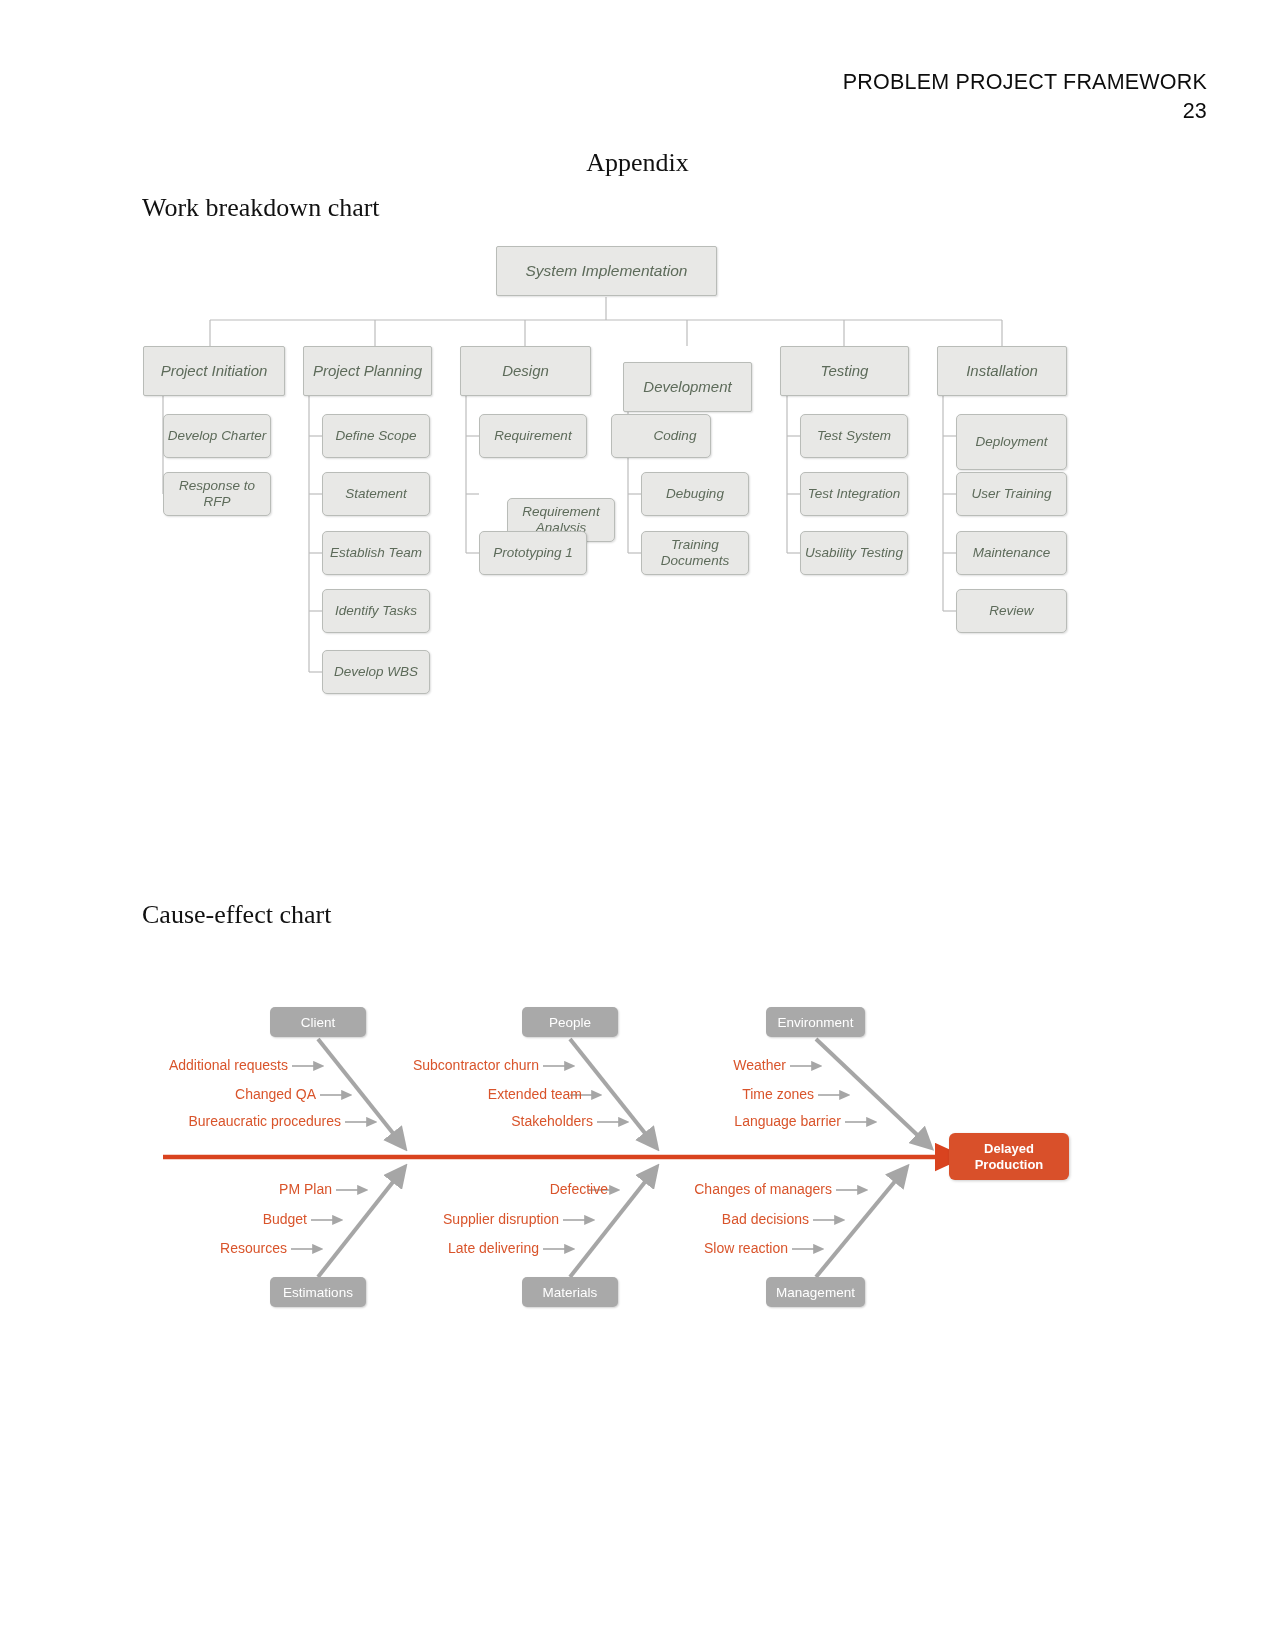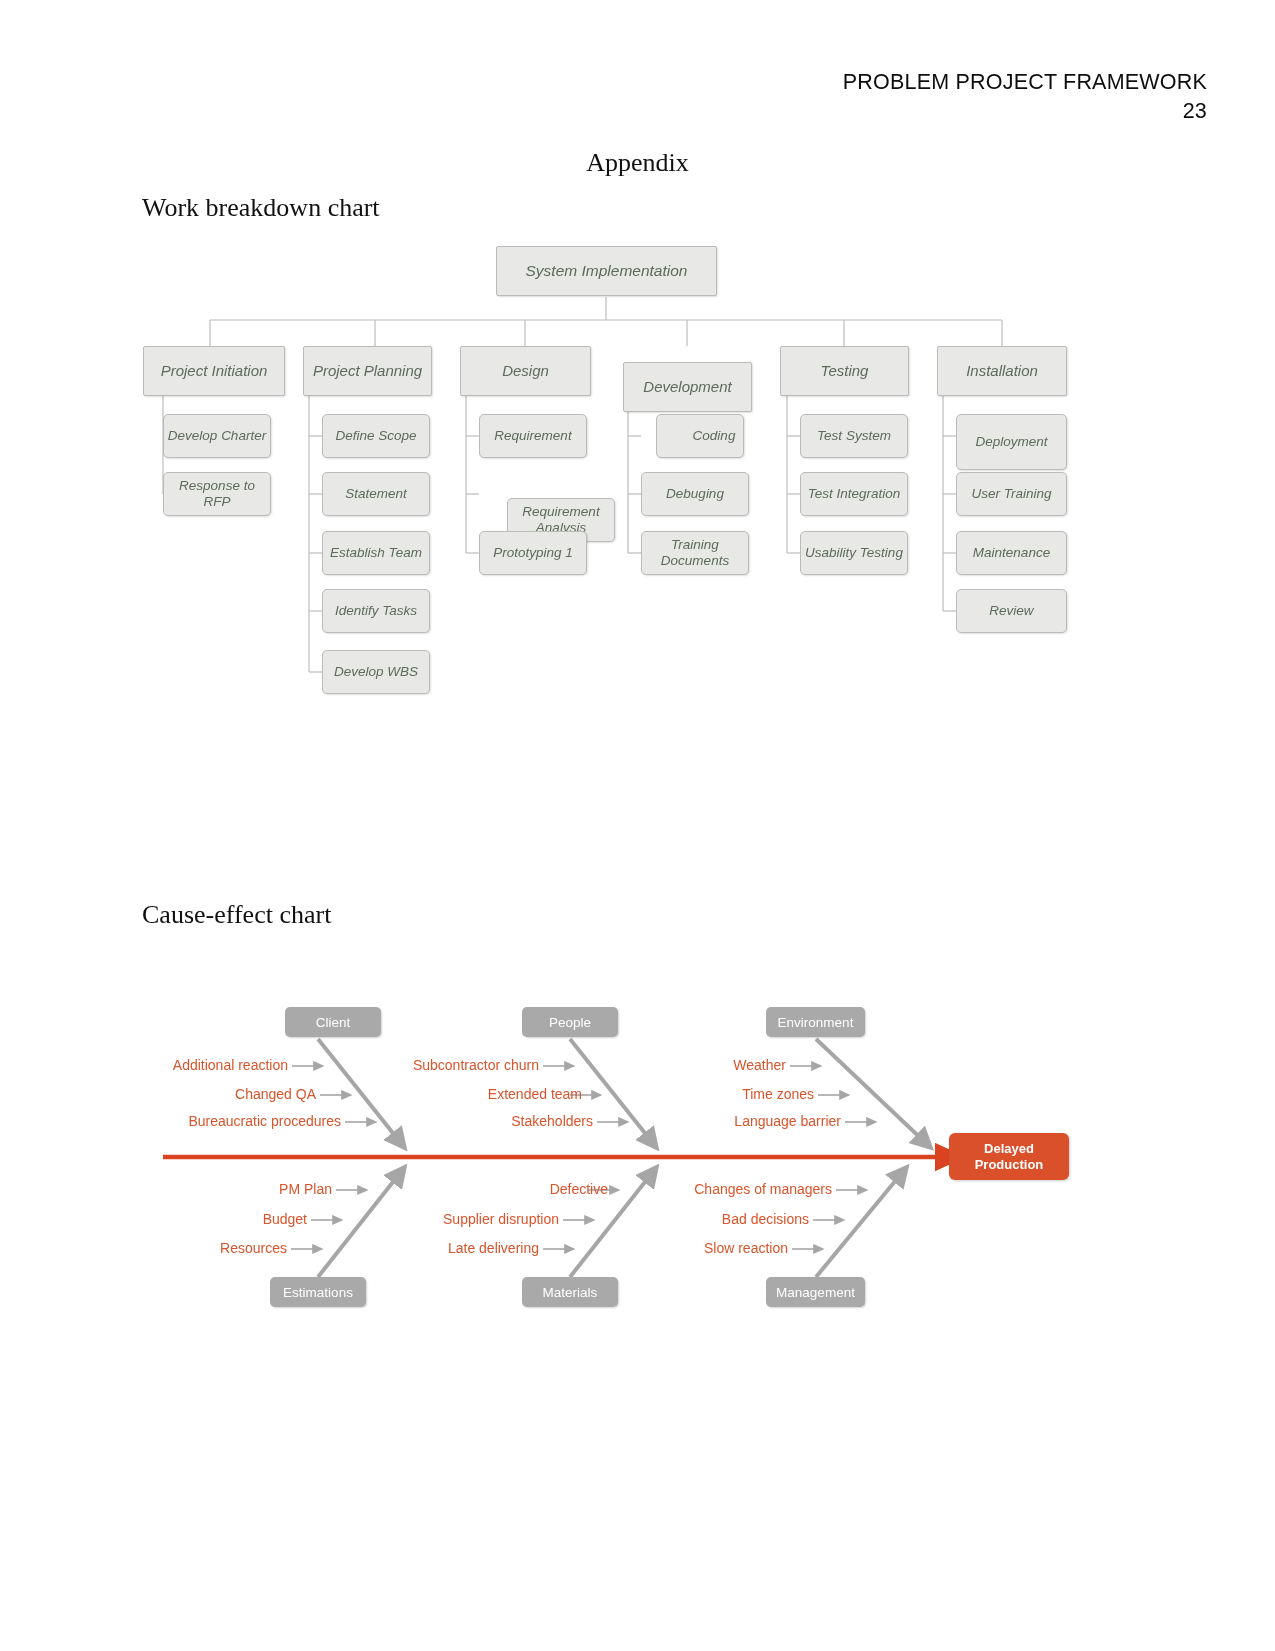--- a/index.html
+++ b/index.html
@@ -196,21 +196,21 @@
     <div class="node leaf" style="left:479px;top:414px;width:108px;height:44px;">
       <span>Requirement</span>
       </div>
     <div class="node leaf" style="left:479px;top:498px;width:108px;height:44px;margin-left:28px;">
       <span>Requirement Analysis</span>
       </div>
     <div class="node leaf" style="left:479px;top:531px;width:108px;height:44px;">
       <span>Prototyping 1</span>
       </div>
 
-    <div class="node leaf" style="left:656px;top:414px;width:88px;height:44px;padding-left:28px;">
+    <div class="node leaf" style="left:611px;top:414px;width:100px;height:44px;padding-left:28px;">
       <span>Coding</span>
       </div>
     <div class="node leaf" style="left:641px;top:472px;width:108px;height:44px;">
       <span>Debuging</span>
       </div>
     <div class="node leaf" style="left:641px;top:531px;width:108px;height:44px;">
       <span>Training Documents</span>
       </div>
 
     <div class="node leaf" style="left:800px;top:414px;width:108px;height:44px;">
@@ -284,41 +284,41 @@
         <line x1="588" y1="235" x2="618" y2="235" marker-end="url(#mgray)"></line>
         <line x1="563" y1="265" x2="593" y2="265" marker-end="url(#mgray)"></line>
         <line x1="543" y1="294" x2="573" y2="294" marker-end="url(#mgray)"></line>
 
         <line x1="836" y1="235" x2="866" y2="235" marker-end="url(#mgray)"></line>
         <line x1="813" y1="265" x2="843" y2="265" marker-end="url(#mgray)"></line>
         <line x1="792" y1="294" x2="822" y2="294" marker-end="url(#mgray)"></line>
       </g>
     </svg>
 
-    <div class="cat-box" style="left:285px;top:52px;width:96px;height:30px;">
+    <div class="cat-box" style="left:270px;top:52px;width:96px;height:30px;">
       <span>Client</span>
       </div>
     <div class="cat-box" style="left:522px;top:52px;width:96px;height:30px;">
       <span>People</span>
       </div>
     <div class="cat-box" style="left:766px;top:52px;width:99px;height:30px;">
       <span>Environment</span>
       </div>
 
     <div class="cat-box" style="left:270px;top:322px;width:96px;height:30px;">
       <span>Estimations</span>
       </div>
     <div class="cat-box" style="left:522px;top:322px;width:96px;height:30px;">
       <span>Materials</span>
       </div>
     <div class="cat-box" style="left:766px;top:322px;width:99px;height:30px;">
       <span>Management</span>
       </div>
 
-    <div class="cause" style="left:0px;top:102px;width:288px;">Additional reaction</div>
+    <div class="cause" style="left:0px;top:102px;width:288px;">Additional requests</div>
     <div class="cause" style="left:0px;top:131px;width:316px;">Changed QA</div>
     <div class="cause" style="left:0px;top:158px;width:341px;">Bureaucratic procedures</div>
 
     <div class="cause" style="left:0px;top:102px;width:539px;">Subcontractor churn</div>
     <div class="cause" style="left:0px;top:131px;width:566px;padding-left:16px;">Extended team</div>
     <div class="cause" style="left:0px;top:158px;width:593px;">Stakeholders</div>
 
     <div class="cause" style="left:0px;top:102px;width:786px;">Weather</div>
     <div class="cause" style="left:0px;top:131px;width:814px;">Time zones</div>
     <div class="cause" style="left:0px;top:158px;width:841px;">Language barrier</div>

